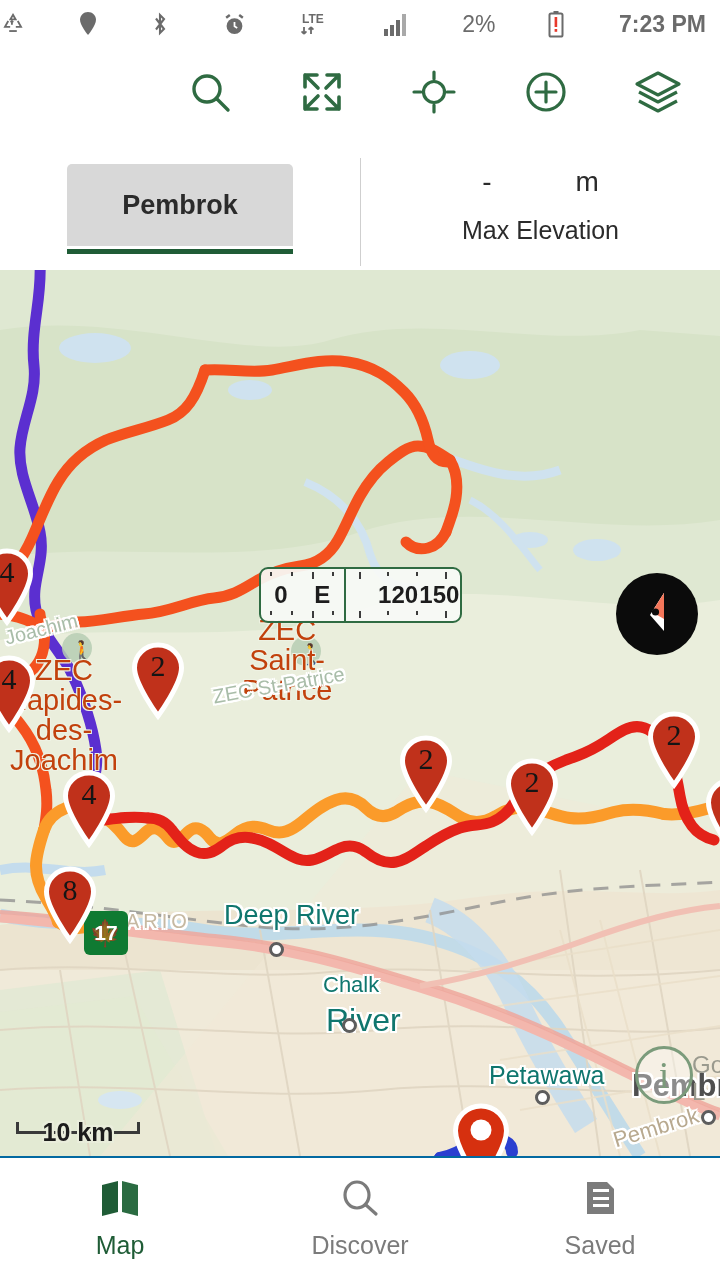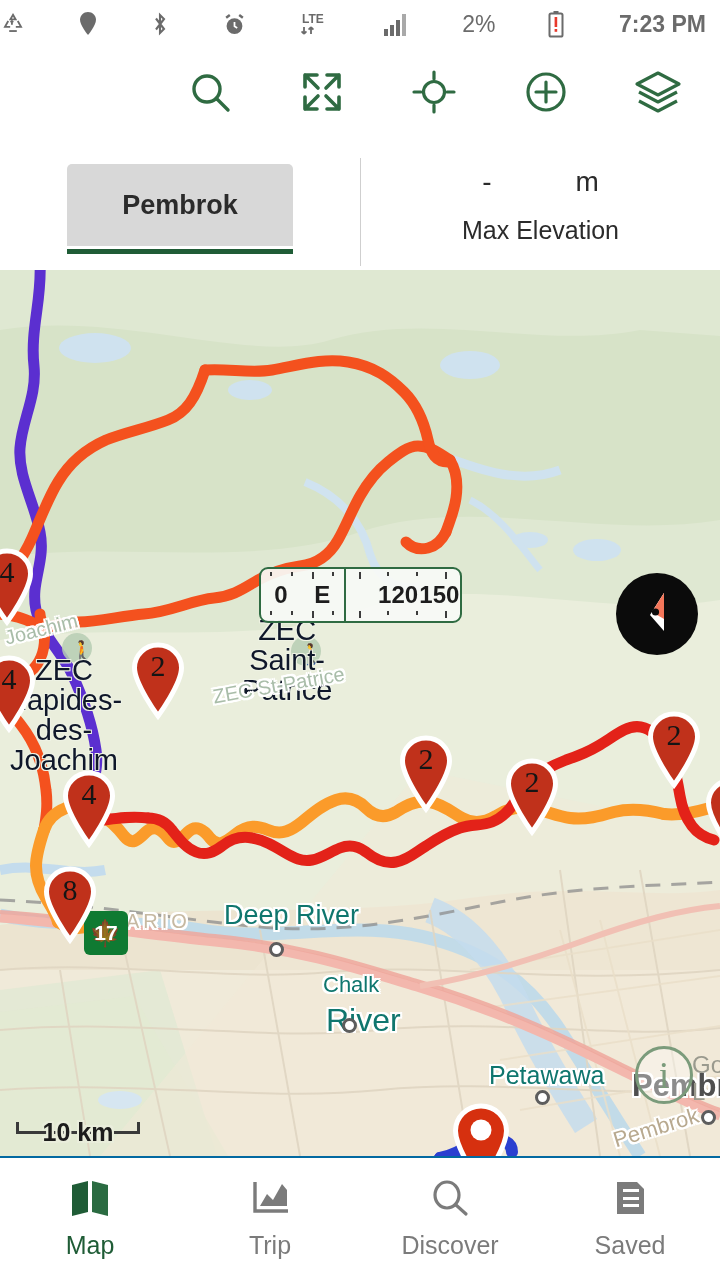--- a/index.html
+++ b/index.html
@@ -74,21 +74,21 @@
   .map-label {
     position:absolute;
     color:#0f766e;
     font-size:26px;
     text-shadow:
       -2px -2px 0 #fff, 2px -2px 0 #fff, -2px 2px 0 #fff, 2px 2px 0 #fff,
       0 2px 0 #fff, 2px 0 0 #fff, 0 -2px 0 #fff, -2px 0 0 #fff;
     white-space:nowrap; pointer-events:none;
   }
   .zec-label {
-    color:#0f172a; font-size:29px; text-align:center; line-height:1.04;
+    color:#c2410c; font-size:29px; text-align:center; line-height:1.04;
     text-shadow:-1px -1px 0 #eef2e4,1px -1px 0 #eef2e4,-1px 1px 0 #eef2e4,1px 1px 0 #eef2e4;
   }
   .city-dot {
     position:absolute; width:15px; height:15px; border-radius:50%;
     border:3px solid #5d5d5d; background:#fff;
   }
 
   
   .pin {
     position:absolute; width:58px; height:78px;
@@ -574,29 +574,20 @@
   <div class="nav-item active">
     <span>
       <svg width="42" height="40" viewBox="0 0 42 40">
         <path d="M3 7 L19 3 L19 34 L3 38 Z" fill="#1f5c36"></path>
         <path d="M23 3 L39 7 L39 38 L23 34 Z" fill="#2a6b41"></path>
       </svg>
     </span>
     <span class="nav-label">Map</span>
   </div>
 
-  <div class="nav-item">
-    <span>
-      <svg width="42" height="40" viewBox="0 0 42 40">
-        <path d="M6 4 L6 33 L39 33" stroke="#7b7b7b" stroke-width="3.4" fill="none"></path>
-        <path d="M11 28 L18 16 L24 22 L33 6 L38 12 L38 28 Z" fill="#7b7b7b"></path>
-      </svg>
-    </span>
-    <span class="nav-label">Trip</span>
-  </div>
 
   <div class="nav-item">
     <span>
       <svg width="42" height="40" viewBox="0 0 42 40" fill="none" stroke="#7b7b7b" stroke-width="3.2" stroke-linecap="round">
         <ellipse cx="18" cy="17" rx="12" ry="13"></ellipse>
           <path d="M27 27 L37 36"></path>
       </svg>
     </span>
     <span class="nav-label">Discover</span>
   </div>

